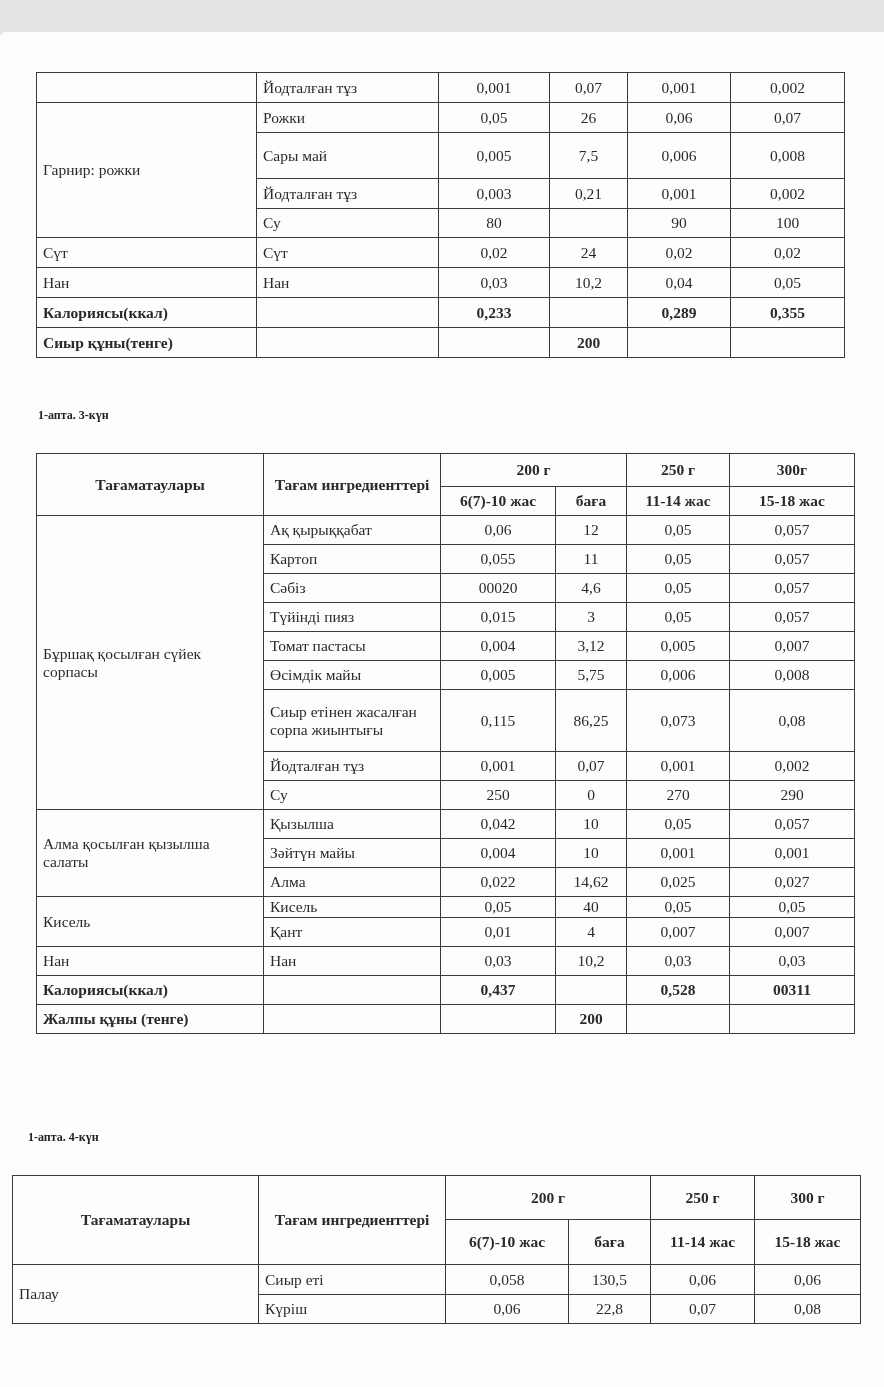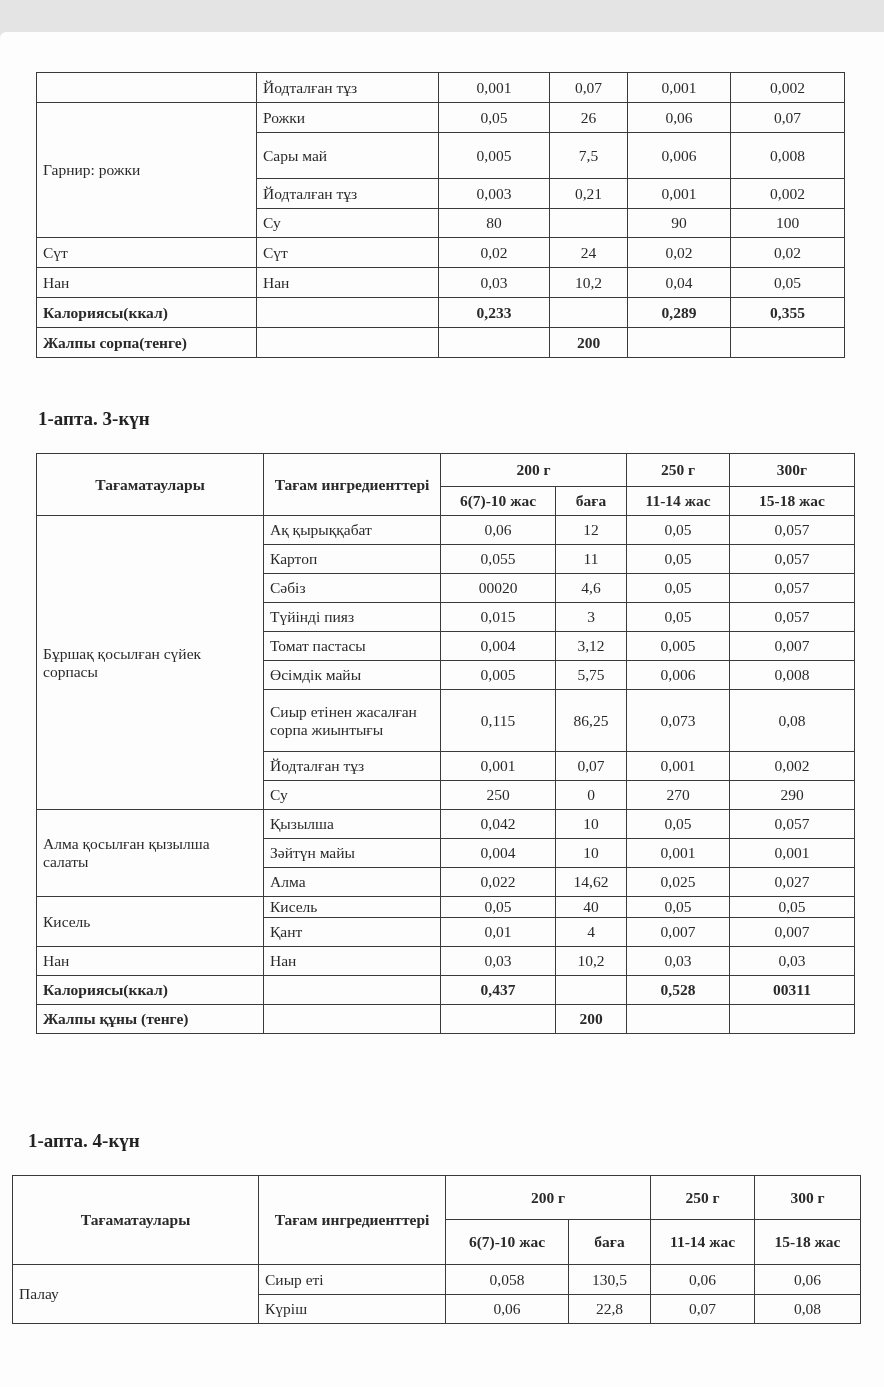--- a/index.html
+++ b/index.html
@@ -5,21 +5,21 @@
   html, body { margin:0; padding:0; }
   body { width:884px; height:1387px; background:#e4e4e4; position:relative; overflow:hidden;
          font-family:"Liberation Serif", "DejaVu Serif", serif; color:#2a2a2a; }
   .page { position:absolute; left:0; top:32px; width:884px; height:1355px; background:#fdfdfd;
           border-top-left-radius:6px; }
   table { border-collapse:collapse; position:absolute; table-layout:fixed; }
   td, th { border:1.4px solid #3a3a3a; font-size:15.5px; padding:0 6px; font-weight:normal; }
   td.num { text-align:center; }
   .b { font-weight:bold; }
   th { font-weight:bold; text-align:center; }
-  .heading { position:absolute; font-weight:bold; font-size:19px; color:#222; }
+  .heading { position:absolute; font-weight:bold; font-size:12px; color:#222; }
   .lbl { vertical-align:middle; }
 </style>
 </head>
 <body>
 
 <div class="page">
 
   <table style="left:36px; top:40px; width:808px;">
     <colgroup>
         <col style="width:220px">
@@ -85,21 +85,21 @@
       </tr>
       <tr style="height:30px">
         <td class="b">Калориясы(ккал)</td>
         <td></td>
         <td class="num b">0,233</td>
         <td></td>
         <td class="num b">0,289</td>
         <td class="num b">0,355</td>
       </tr>
       <tr style="height:30px">
-        <td class="b">Жалпы сорпа(тенге)</td>
+        <td class="b">Сиыр құны(тенге)</td>
         <td></td>
         <td></td>
         <td class="num b">200</td>
         <td></td>
         <td></td>
       </tr>
     </tbody>
   </table>
 
   <div class="heading" style="left:38px; top:376px;">1-апта. 3-күн</div>

